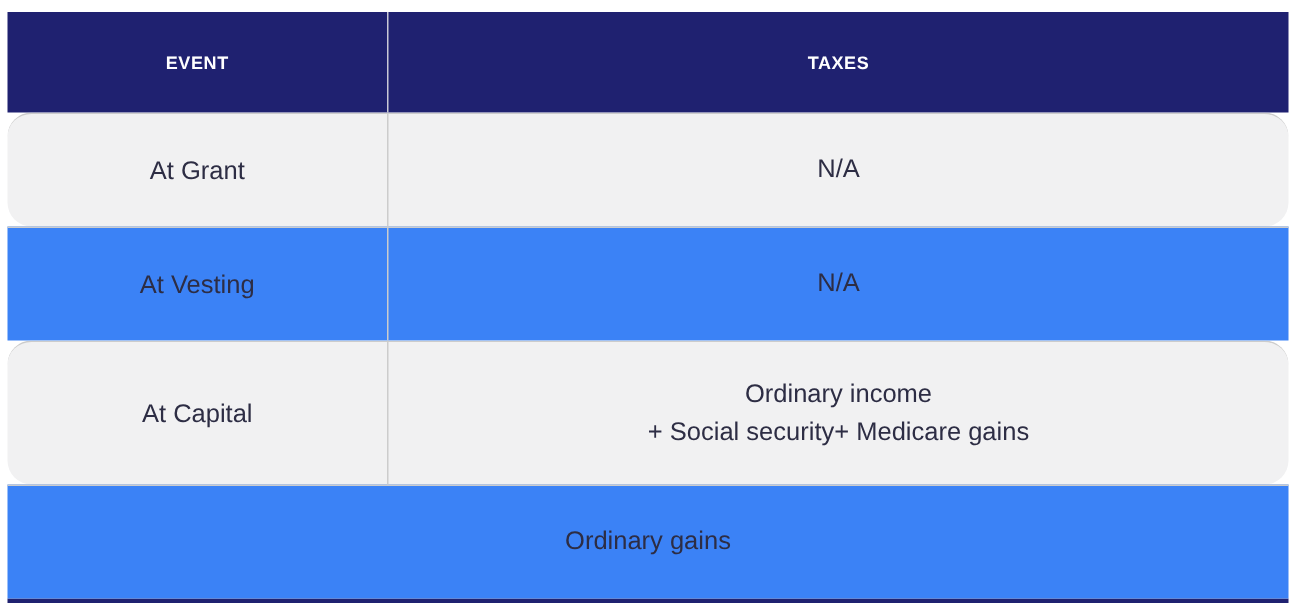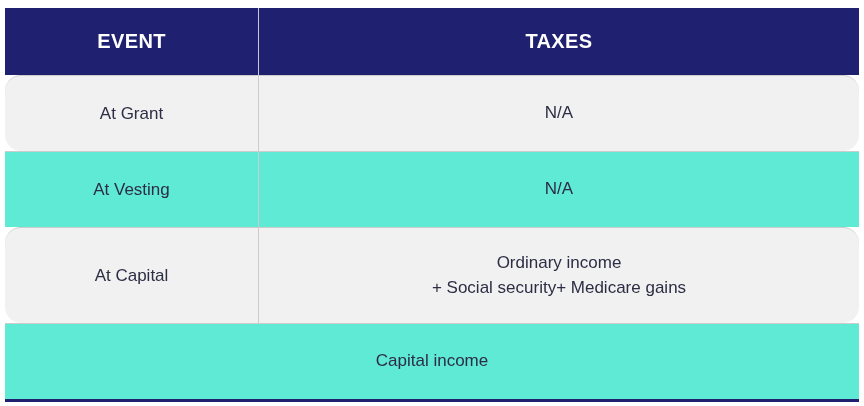--- a/index.html
+++ b/index.html
@@ -41,41 +41,41 @@
   .taxes-col {
     flex: 1 1 auto;
   }
   .header-row {
     background: #1f2170;
     height: 67px;
   }
   .header-row .cell {
     color: #ffffff;
     font-weight: bold;
-    font-size: 20px;
+    font-size: 12px;
     letter-spacing: 0.4px;
   }
   .header-row .event-col {
     border-right: 1px solid #c9c9d6;
   }
   .body-row {
     height: 75px;
     border-top: 1px solid #cccccc;
     color: #2d2d44;
     font-size: 17px;
   }
   .body-row .event-col {
     border-right: 1px solid #cccccc;
   }
   .body-row.alt {
     background: #f1f1f2;
     border-radius: 16px;
   }
   .body-row.plain {
-    background: #5eead4;
+    background: #3b82f6;
   }
   .body-row.tall {
     height: 95px;
   }
   .taxes-line {
     line-height: 1.45;
     text-align: center;
   }
 </style>
 </head>
@@ -106,18 +106,18 @@
     <div class="row body-row alt tall">
       <div class="cell event-col">At Capital</div>
       <div class="cell taxes-col">
         <div class="taxes-line">Ordinary income</div>
         <div class="taxes-line">+ Social security+ Medicare gains</div>
       </div>
     </div>
 
     <div class="row body-row plain">
       <div class="cell taxes-col">
-        <div class="taxes-line">Capital income</div>
+        <div class="taxes-line">Ordinary gains</div>
       </div>
     </div>
 
   </div>
 </div>
 
 </body></html>

